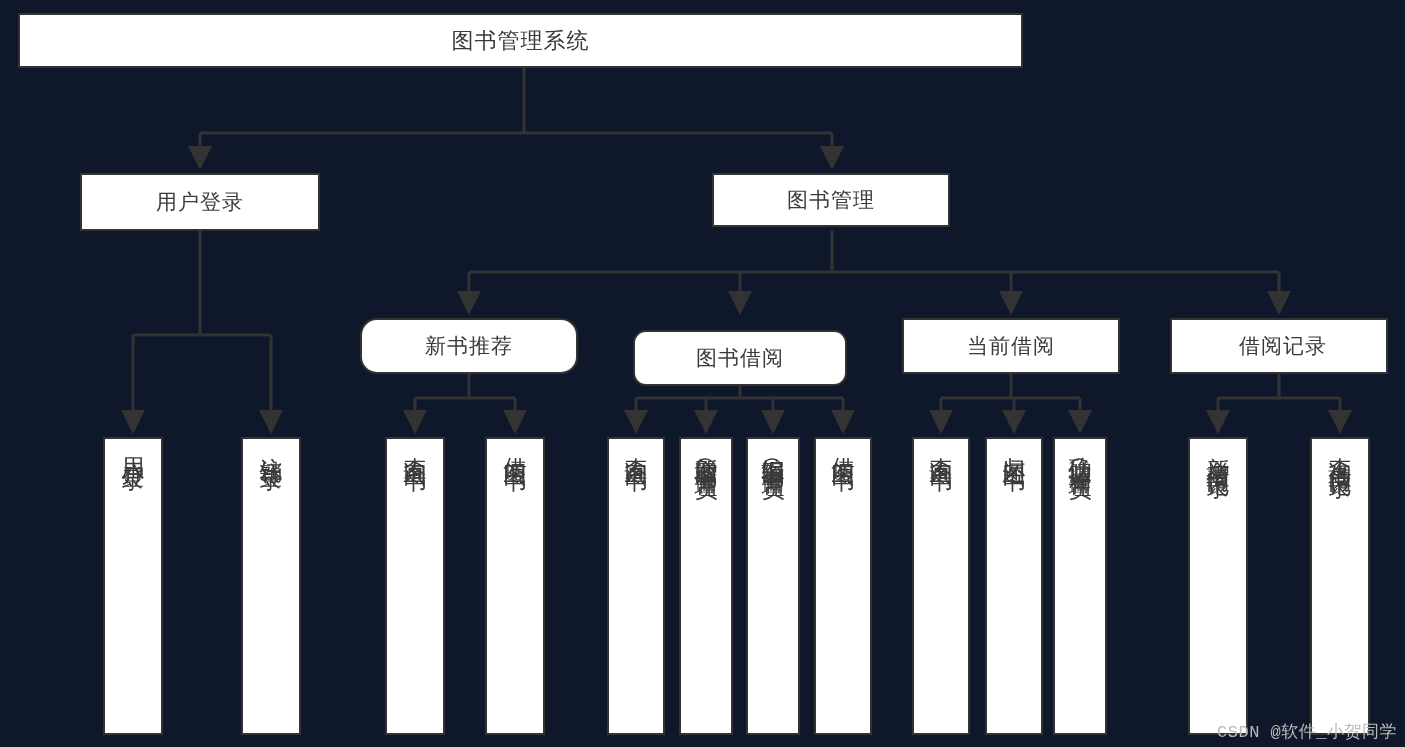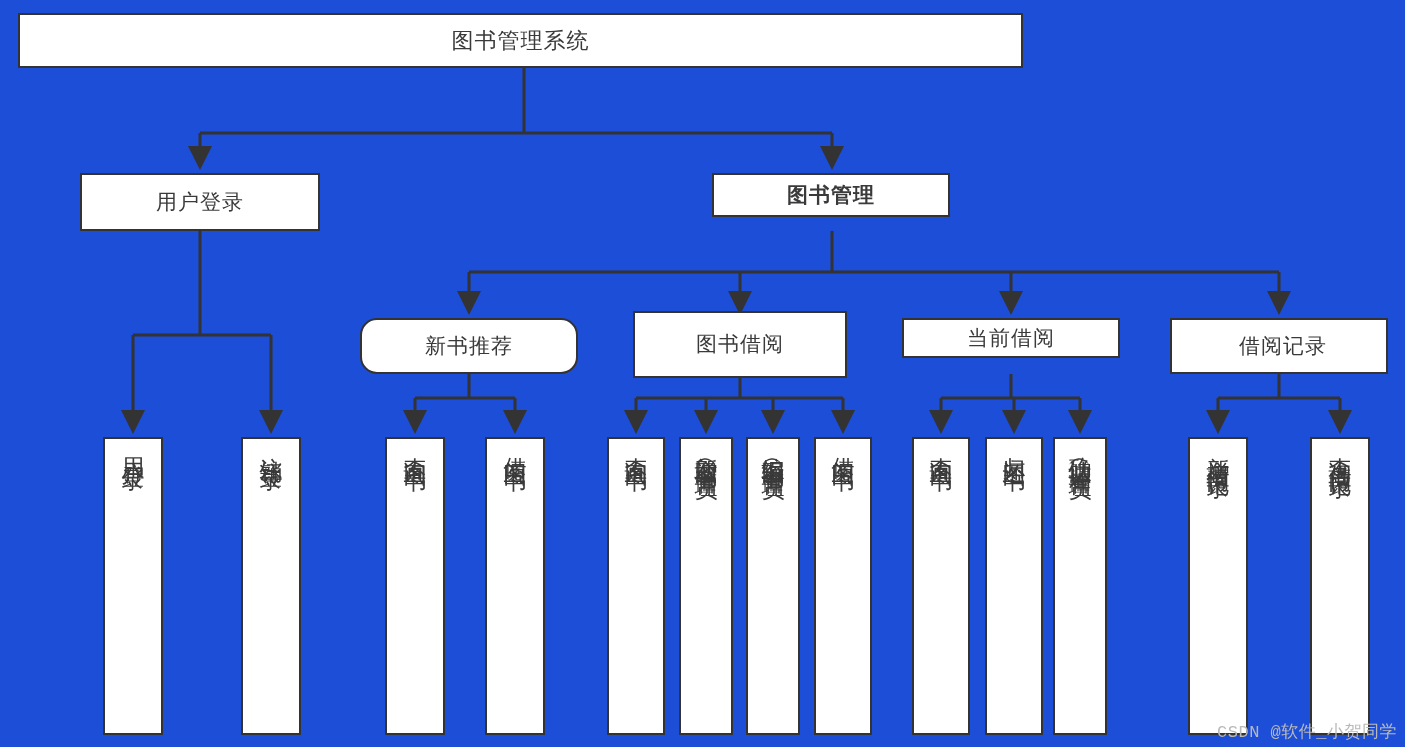--- a/index.html
+++ b/index.html
@@ -5,21 +5,21 @@
 <style>
   html,body{margin:0;padding:0;background:#ffffff;}
   body{
     font-family:"DejaVu Sans","Liberation Sans",sans-serif;
     color:#2b2b2b;
   }
   #canvas{
     position:relative;
     width:1405px;
     height:747px;
-    background:#1d4ed8;
+    background:#0f172a;
     overflow:hidden;
   }
   svg#edges{
     position:absolute;
     left:0; top:0;
     width:1405px; height:747px;
     pointer-events:none;
   }
   .node{
     position:absolute;
@@ -129,31 +129,31 @@
     </g>
   </svg>
 
   <div class="node horiz root" style="left: 18px; top: 13px; width: 1005px; height: 55px;">
     <span class="label">图书管理系统</span>
   </div>
 
   <div class="node horiz" style="left: 80px; top: 173px; width: 240px; height: 58px;">
     <span class="label">用户登录</span>
   </div>
-  <div class="node horiz" style="left: 712px; top: 173px; width: 238px; height: 44px; font-weight: bold;">
+  <div class="node horiz" style="left: 712px; top: 173px; width: 238px; height: 54px;">
     <span class="label">图书管理</span>
   </div>
 
   <div class="node horiz" style="left: 360px; top: 318px; width: 218px; height: 56px; border-radius: 17px;">
     <span class="label">新书推荐</span>
   </div>
-  <div class="node horiz" style="left: 633px; top: 311px; width: 214px; height: 67px;">
+  <div class="node horiz" style="left: 633px; top: 330px; width: 214px; height: 56px; border-radius: 13px;">
     <span class="label">图书借阅</span>
   </div>
-  <div class="node horiz" style="left: 902px; top: 318px; width: 218px; height: 40px;">
+  <div class="node horiz" style="left: 902px; top: 318px; width: 218px; height: 56px;">
     <span class="label">当前借阅</span>
   </div>
   <div class="node horiz" style="left: 1170px; top: 318px; width: 218px; height: 56px; padding-left: 8px;">
     <span class="label">借阅记录</span>
   </div>
 
   <div class="node leaf" style="left: 103px; top: 437px; width: 60px; height: 298px;">
     <span class="label">用户登录</span>
   </div>
   <div class="node leaf" style="left: 241px; top: 437px; width: 60px; height: 298px;">

